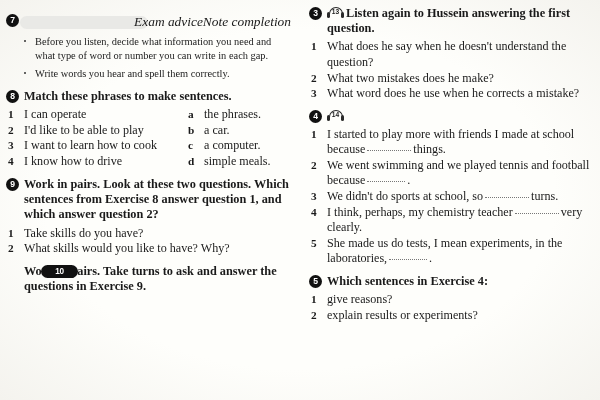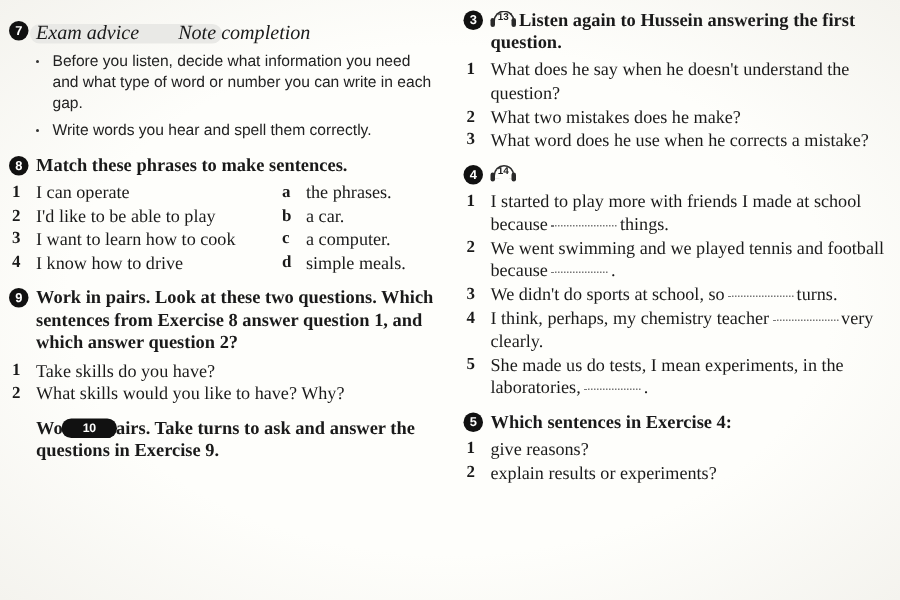--- a/index.html
+++ b/index.html
@@ -160,42 +160,42 @@
   
   .advice {
     margin: 7px 0 8px 14px;
     position: relative;
   }
   .advice-titles {
     position: relative;
     font-style: italic;
     font-size: 13.4px;
     display: flex;
-    gap: 26px;
     padding: 1px 0 2px 4px;
+    justify-content: flex-end;
   }
   .advice-titles .hl {
     position: absolute;
     left: 0;
     top: 3px;
     width: 128px;
     height: 13px;
     background: #e9e9e6;
     border-radius: 7px;
     z-index: 0;
   }
   .advice-titles span {
     position: relative;
     z-index: 1;
   }
   .advice-list {
     margin: 3px 0 0 0;
     padding: 0;
     list-style: none;
-    font-family: Liberation Sans, sans-serif;
+    font-family: Liberation Serif, serif;
     font-size: 10.4px;
     line-height: 1.34;
     color: #222;
   }
   .advice-list li {
     position: relative;
     padding-left: 15px;
     margin-bottom: 4px;
   }
   .advice-list li .dot {

